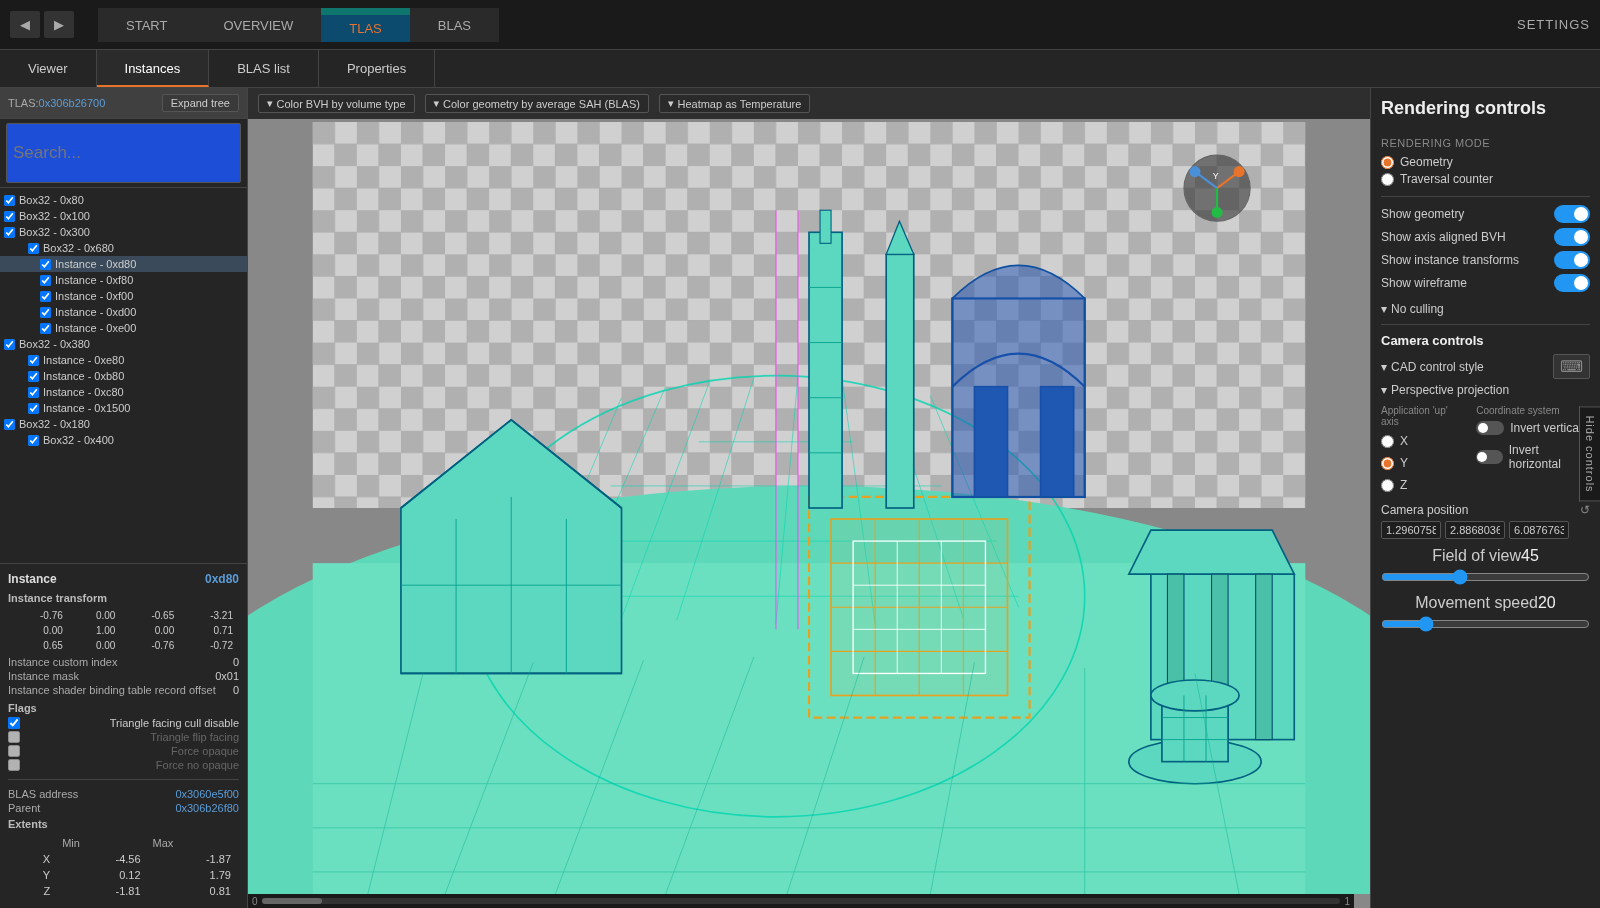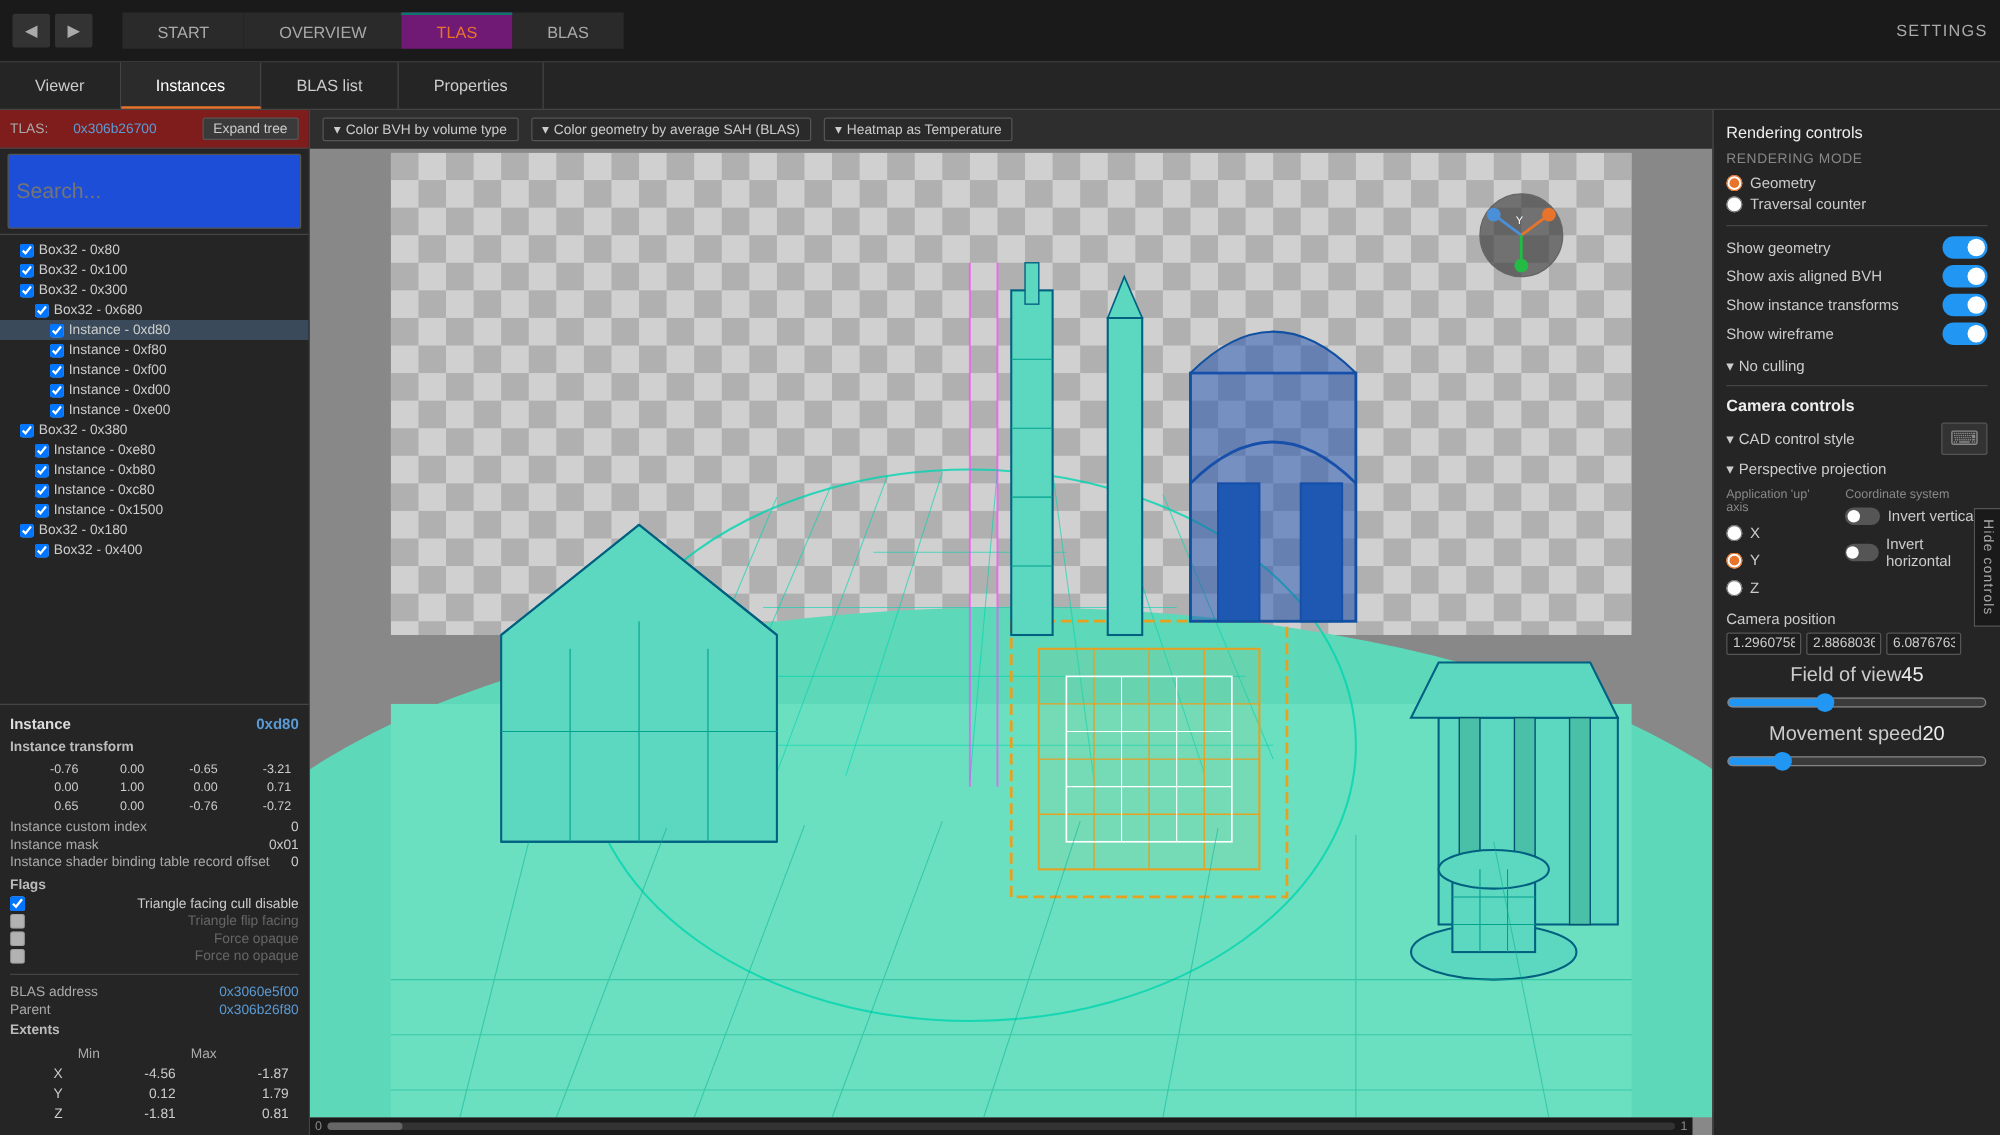--- a/index.html
+++ b/index.html
@@ -3,44 +3,44 @@
   <meta charset="utf-8">
   <style>
     * { box-sizing: border-box; margin: 0; padding: 0; }
     body { background: #2b2b2b; color: #ccc; font-family: 'Segoe UI', Arial, sans-serif; font-size: 12px; width: 1600px; height: 908px; overflow: hidden; }
 
     
     #topbar { display: flex; align-items: center; background: #1a1a1a; height: 50px; padding: 0 10px; border-bottom: 1px solid #444; }
     #topbar .nav-btn { background: #333; color: #aaa; border: none; padding: 6px 10px; margin-right: 4px; cursor: pointer; font-size: 13px; border-radius: 2px; }
     .tab-nav { display: flex; gap: 0; margin-left: 20px; }
     .tab-nav .tab { padding: 6px 28px; background: #2a2a2a; color: #aaa; border: none; font-size: 13px; cursor: pointer; border-top: 2px solid transparent; }
-    .tab-nav .tab.active { color: #e8732a; border-top: 2px solid #0f766e; background: #701a75; }
+    .tab-nav .tab.active { color: #e8732a; border-top: 7px solid #0f766e; background: #0c4a6e; }
     #settings-btn { margin-left: auto; color: #aaa; background: none; border: none; font-size: 13px; cursor: pointer; letter-spacing: 1px; }
 
     
     #subtabs { display: flex; background: #252525; border-bottom: 1px solid #444; height: 38px; }
     .subtab { padding: 0 28px; line-height: 38px; color: #ccc; cursor: pointer; border-right: 1px solid #444; font-size: 13px; }
     .subtab.active { background: #2b2b2b; border-bottom: 2px solid #e8732a; color: #fff; }
 
     
     #main { display: flex; height: calc(908px - 50px - 38px); }
 
     
     #left-panel { width: 248px; background: #252525; border-right: 1px solid #444; display: flex; flex-direction: column; overflow: hidden; }
-    #tlas-bar { display: flex; align-items: center; padding: 6px 8px; background: #7f1d1d; border-bottom: 1px solid #444; gap: 20px; }
+    #tlas-bar { display: flex; align-items: center; padding: 6px 8px; background: #404040; border-bottom: 1px solid #444; gap: 0; }
     #tlas-bar .tlas-label { color: #aaa; font-size: 11px; }
     #tlas-bar .tlas-addr { color: #5b9bd5; font-size: 11px; }
     #expand-tree-btn { margin-left: auto; background: #3a3a3a; color: #ccc; border: 1px solid #555; padding: 2px 8px; font-size: 11px; cursor: pointer; border-radius: 2px; }
     #search-bar { padding: 4px 6px; border-bottom: 1px solid #444; }
     #search-bar input { width: 100%; background: #1d4ed8; border: 1px solid #555; color: #ccc; padding: 19px 6px; font-size: 17px; border-radius: 2px; }
     #tree-area { flex: 1; overflow-y: auto; padding: 4px 0; }
     .tree-item { display: flex; align-items: center; padding: 2px 4px 2px 8px; cursor: pointer; font-size: 11px; white-space: nowrap; }
     .tree-item.selected { background: #3a4a5a; }
     .tree-item input[type=checkbox] { margin-right: 4px; width: 11px; height: 11px; }
-    .tree-indent-1 { padding-left: 16px; }
+    .tree-indent-1 { padding-left: 4px; }
     .tree-indent-2 { padding-left: 28px; }
     .tree-indent-3 { padding-left: 40px; }
 
     
     #instance-info { border-top: 1px solid #444; padding: 8px; background: #252525; }
     #instance-info .inst-header { display: flex; justify-content: space-between; font-size: 12px; font-weight: bold; margin-bottom: 6px; }
     #instance-info .inst-header .inst-name { color: #ddd; }
     #instance-info .inst-header .inst-id { color: #5b9bd5; }
     .section-title { font-size: 11px; font-weight: bold; color: #bbb; margin: 4px 0 3px 0; }
     .matrix-table { width: 100%; font-size: 10px; }
@@ -64,21 +64,21 @@
     .overlay-btn { background: #2a2a2a; border: 1px solid #555; color: #ccc; padding: 2px 8px; cursor: pointer; border-radius: 2px; display: flex; align-items: center; gap: 4px; font-size: 11px; }
     .scrollbar-h { position: absolute; bottom: 0; left: 0; right: 16px; height: 14px; background: #1a1a1a; display: flex; align-items: center; padding: 0 4px; }
     .scrollbar-h-track { flex: 1; background: #333; height: 6px; border-radius: 3px; position: relative; }
     .scrollbar-h-thumb { position: absolute; left: 0; width: 60px; height: 6px; background: #666; border-radius: 3px; }
     .scroll-label-left { color: #888; font-size: 10px; margin-right: 4px; }
     .scroll-label-right { color: #888; font-size: 10px; margin-left: 4px; }
 
     
     #right-panel { width: 230px; background: #252525; border-left: 1px solid #444; overflow-y: auto; padding: 10px; position: relative; }
 
-    .rc-title { font-size: 13px; font-weight: normal; color: #eee; margin-bottom: 8px; }
+    .rc-title { font-size: 18px; font-weight: bold; color: #eee; margin-bottom: 18px; }
     .rc-section { margin-bottom: 10px; }
     .rc-section-title { font-size: 11px; color: #888; margin-bottom: 6px; text-transform: uppercase; letter-spacing: 0.5px; }
     .radio-row { display: flex; align-items: center; gap: 6px; margin: 3px 0; font-size: 12px; }
     .radio-row input[type=radio] { width: 13px; height: 13px; accent-color: #e8732a; }
     .toggle-row { display: flex; align-items: center; justify-content: space-between; margin: 5px 0; font-size: 12px; }
     .toggle-label { color: #ccc; text-align: right; }
     .toggle-switch { width: 36px; height: 18px; background: #2196F3; border-radius: 9px; position: relative; cursor: pointer; }
     .toggle-switch::after { content: ''; position: absolute; width: 14px; height: 14px; background: #fff; border-radius: 50%; top: 2px; right: 2px; transition: right 0.2s; }
     .chevron-row { display: flex; align-items: center; gap: 4px; font-size: 12px; color: #ccc; cursor: pointer; margin: 4px 0; }
     .divider { border: none; border-top: 1px solid #444; margin: 8px 0; }

